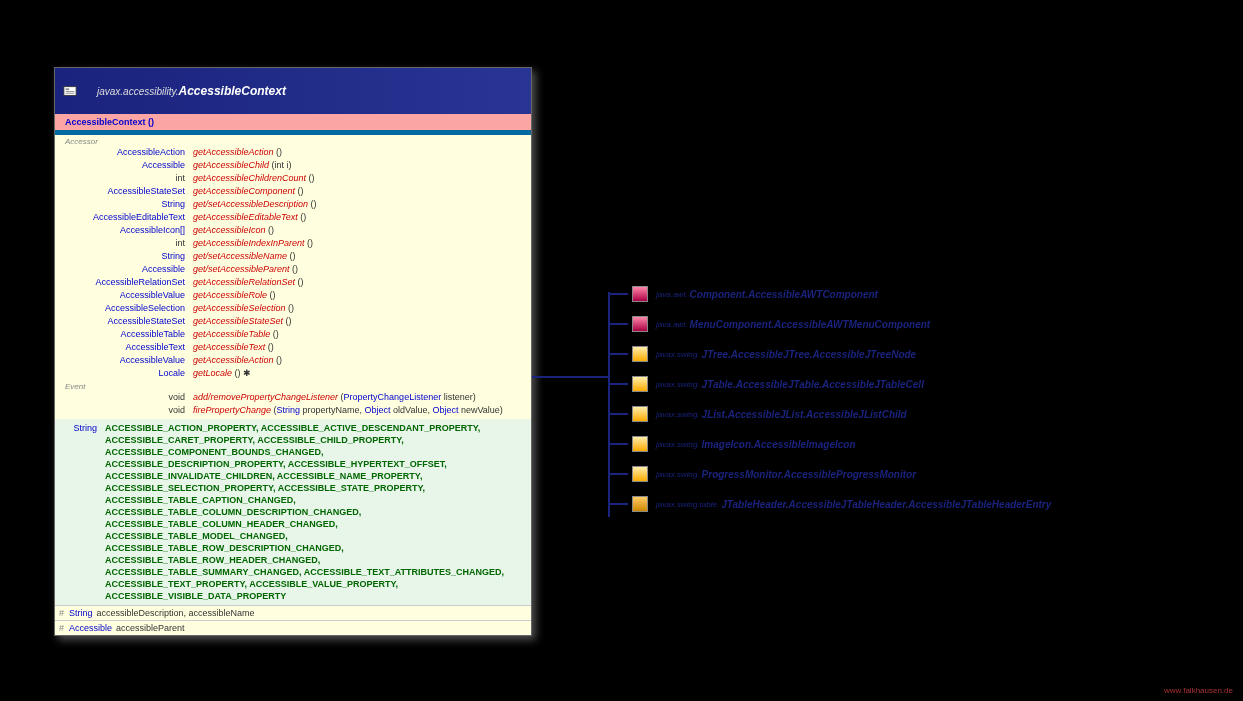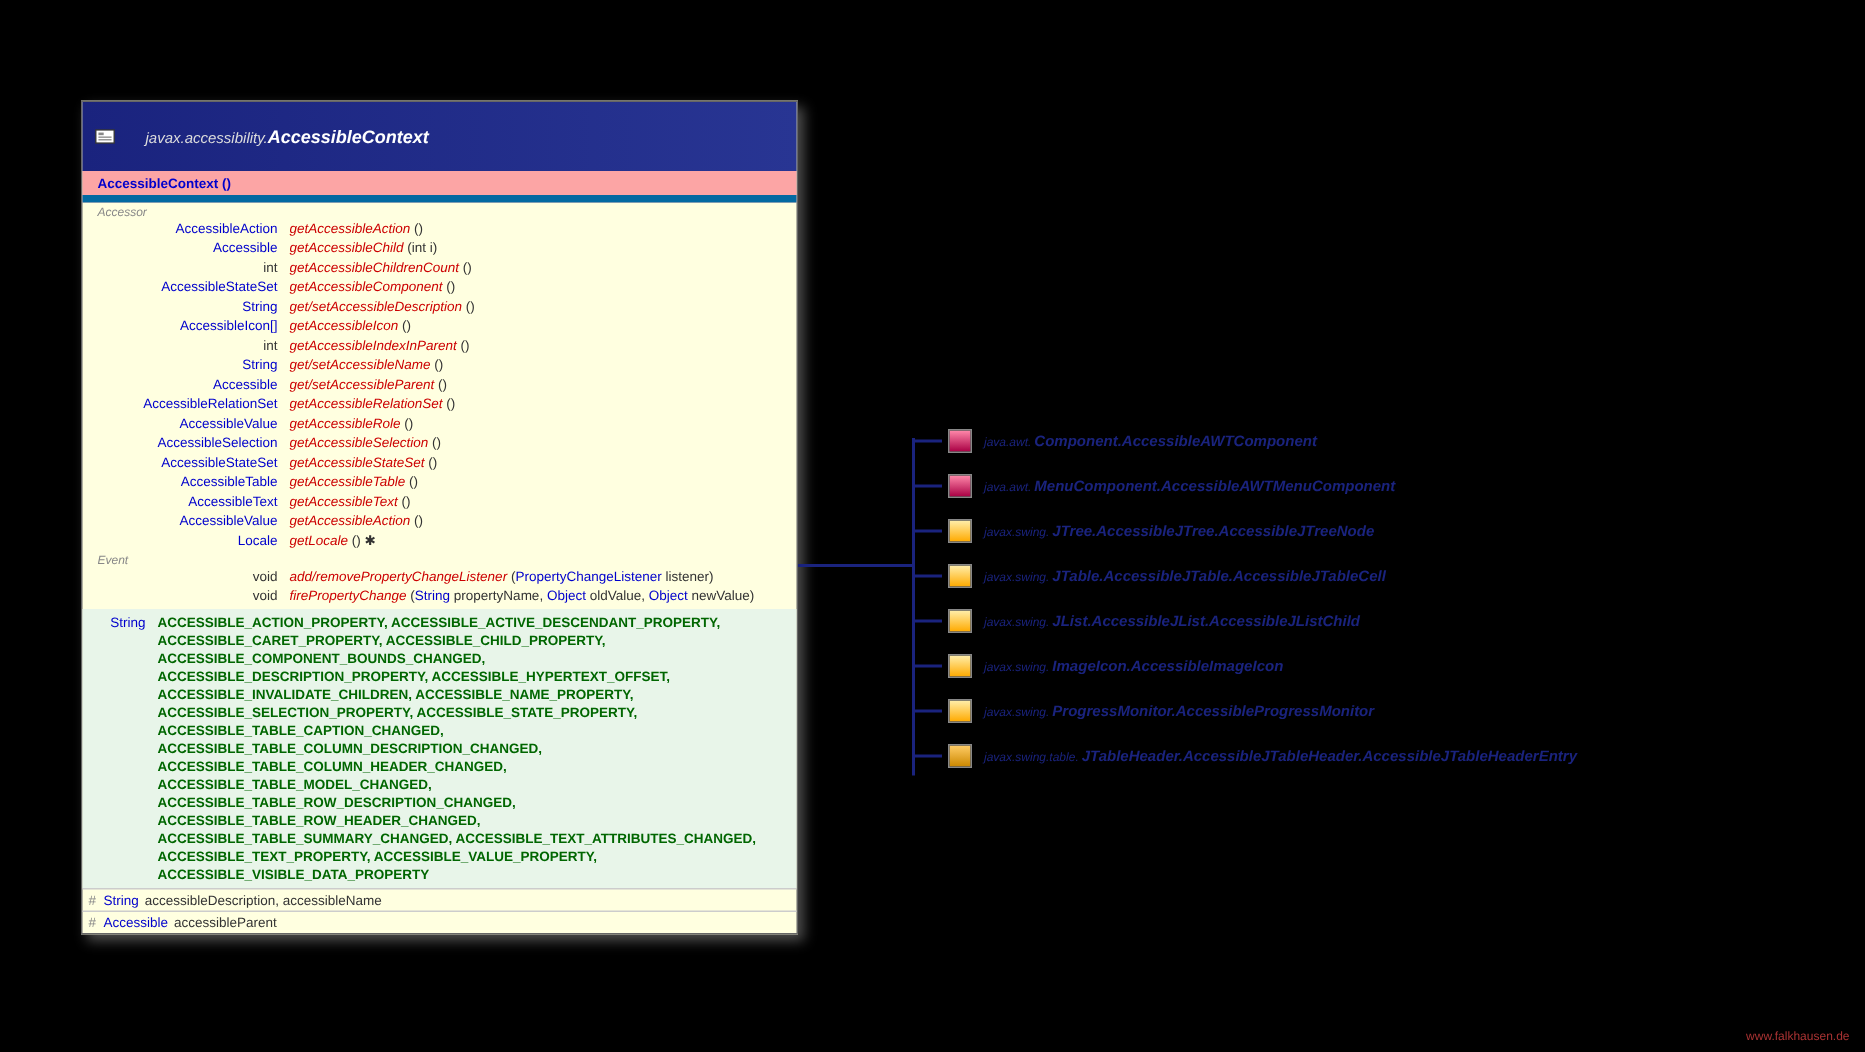--- a/index.html
+++ b/index.html
@@ -204,20 +204,24 @@
       </div>
       <div class="method-row">
         <span class="ret-type">AccessibleStateSet</span>
         <span><span class="method-name">getAccessibleComponent</span><span class="params"> ()</span></span>
       </div>
       <div class="method-row">
         <span class="ret-type">String</span>
         <span><span class="method-name">get/setAccessibleDescription</span><span class="params"> ()</span></span>
       </div>
       <div class="method-row">
+        <span class="ret-type">AccessibleEditableText</span>
+        <span><span class="method-name">getAccessibleEditableText</span><span class="params"> ()</span></span>
+      </div>
+      <div class="method-row">
         <span class="ret-type">AccessibleIcon[]</span>
         <span><span class="method-name">getAccessibleIcon</span><span class="params"> ()</span></span>
       </div>
       <div class="method-row">
         <span class="ret-type primitive">int</span>
         <span><span class="method-name">getAccessibleIndexInParent</span><span class="params"> ()</span></span>
       </div>
       <div class="method-row">
         <span class="ret-type">String</span>
         <span><span class="method-name">get/setAccessibleName</span><span class="params"> ()</span></span>

